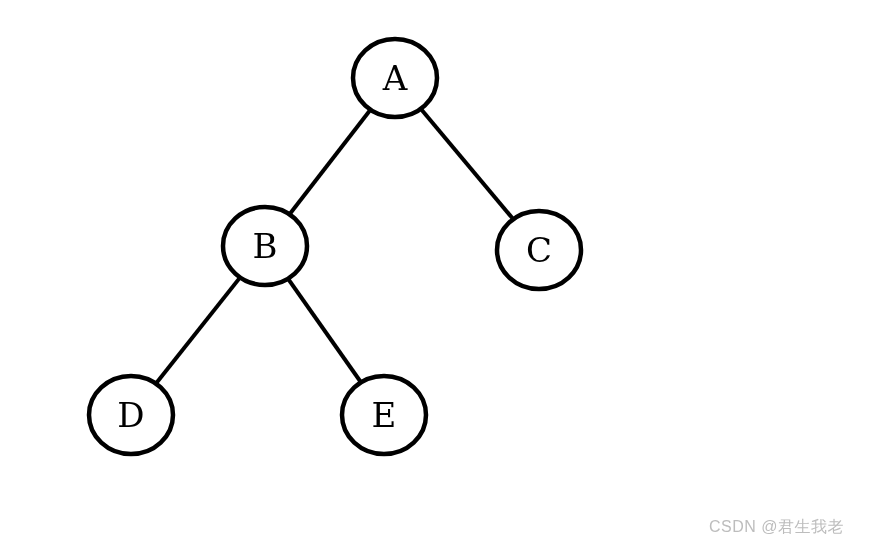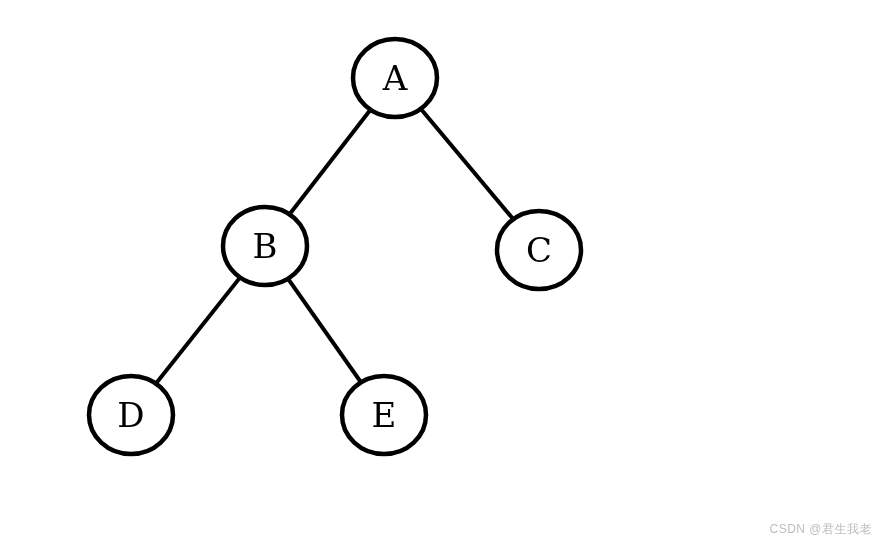--- a/index.html
+++ b/index.html
@@ -23,23 +23,23 @@
     height: 545px;
   }
   .tree-svg text {
     font-family: "DejaVu Serif", "Liberation Serif", serif;
     font-size: 34px;
     fill: #000000;
     text-anchor: middle;
   }
   .watermark {
     position: absolute;
-    right: 0;
+    right: 28px;
     bottom: 7px;
-    font-size: 12px;
+    font-size: 16px;
     letter-spacing: 0.5px;
     user-select: none;
     white-space: nowrap;
   }
 </style>
 </head>
 <body>
 
 <div class="canvas">
   <svg class="tree-svg" viewBox="0 0 872 545" xmlns="http://www.w3.org/2000/svg">

